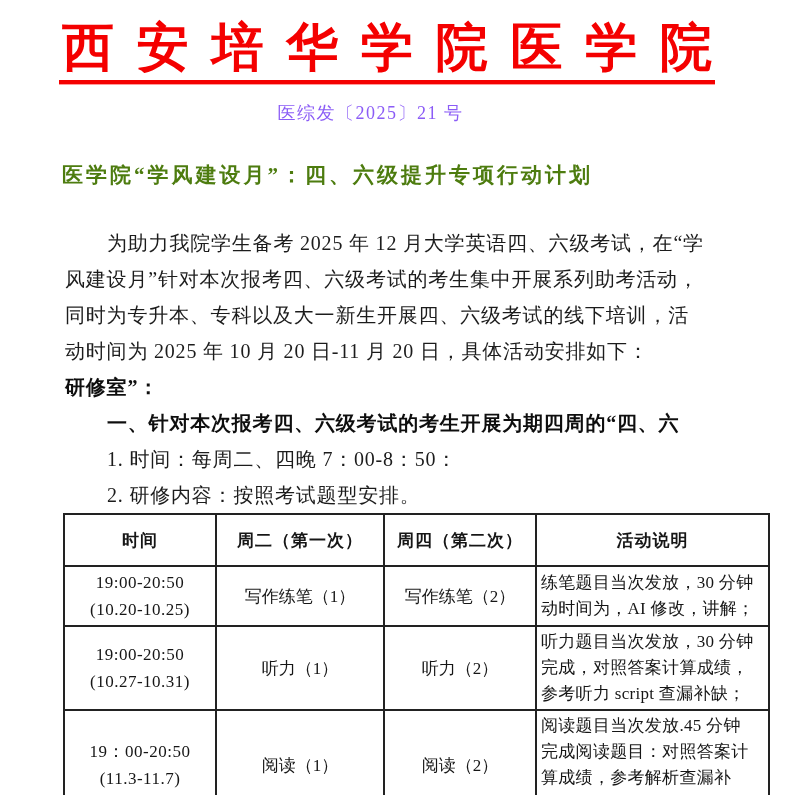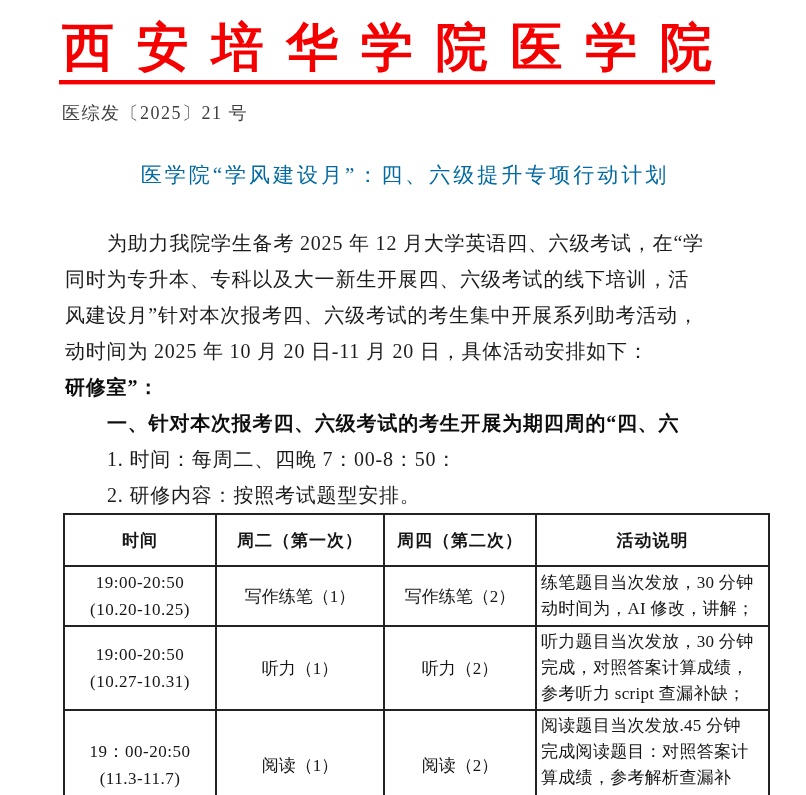--- a/index.html
+++ b/index.html
@@ -32,36 +32,36 @@
   .red-rule {
     margin: 4px 0 0 59px;
     width: 656px;
     height: 4px;
     background: #f40000;
     box-shadow: 0 1px 0 #ff9a9a;
   }
   .doc-number {
     margin: 17px 0 0 62px;
     width: 652px;
-    text-align: left;
+    text-align: center;
     padding-right: 35px;
     box-sizing: border-box;
     font-size: 18px;
     letter-spacing: 1.5px;
-    color: #404040;
+    color: #8b5cf6;
   }
   
   .doc-title {
     margin: 36px 0 0 62px;
     width: 686px;
-    text-align: center;
+    text-align: left;
     font-size: 21px;
-    font-weight: normal;
+    font-weight: bold;
     letter-spacing: 3px;
-    color: #0369a1;
+    color: #4d7c0f;
   }
   
   .body-text {
     margin: 36px 0 0 65px;
     width: 660px;
     font-size: 20px;
     line-height: 36px;
     letter-spacing: 0.8px;
     color: #1c1c1c;
   }
@@ -113,22 +113,22 @@
       <span>学</span>
       <span>院</span>
     </div>
   <div class="red-rule"></div>
   <div class="doc-number">医综发〔2025〕21 号</div>
 
   <div class="doc-title">医学院“学风建设月”：四、六级提升专项行动计划</div>
 
   <div class="body-text">
     <div class="line indent">为助力我院学生备考 2025 年 12 月大学英语四、六级考试，在“学</div>
+    <div class="line">风建设月”针对本次报考四、六级考试的考生集中开展系列助考活动，</div>
     <div class="line">同时为专升本、专科以及大一新生开展四、六级考试的线下培训，活</div>
-    <div class="line">风建设月”针对本次报考四、六级考试的考生集中开展系列助考活动，</div>
     <div class="line">动时间为 2025 年 10 月 20 日-11 月 20 日，具体活动安排如下：</div>
     <div class="line bold">研修室”：</div>
     <div class="line indent bold">一、针对本次报考四、六级考试的考生开展为期四周的“四、六</div>
     <div class="line indent">1. 时间：每周二、四晚 7：00-8：50：</div>
     <div class="line indent">2. 研修内容：按照考试题型安排。</div>
   </div>
 
   <table class="schedule-table">
     <colgroup>
       <col style="width:152px">

